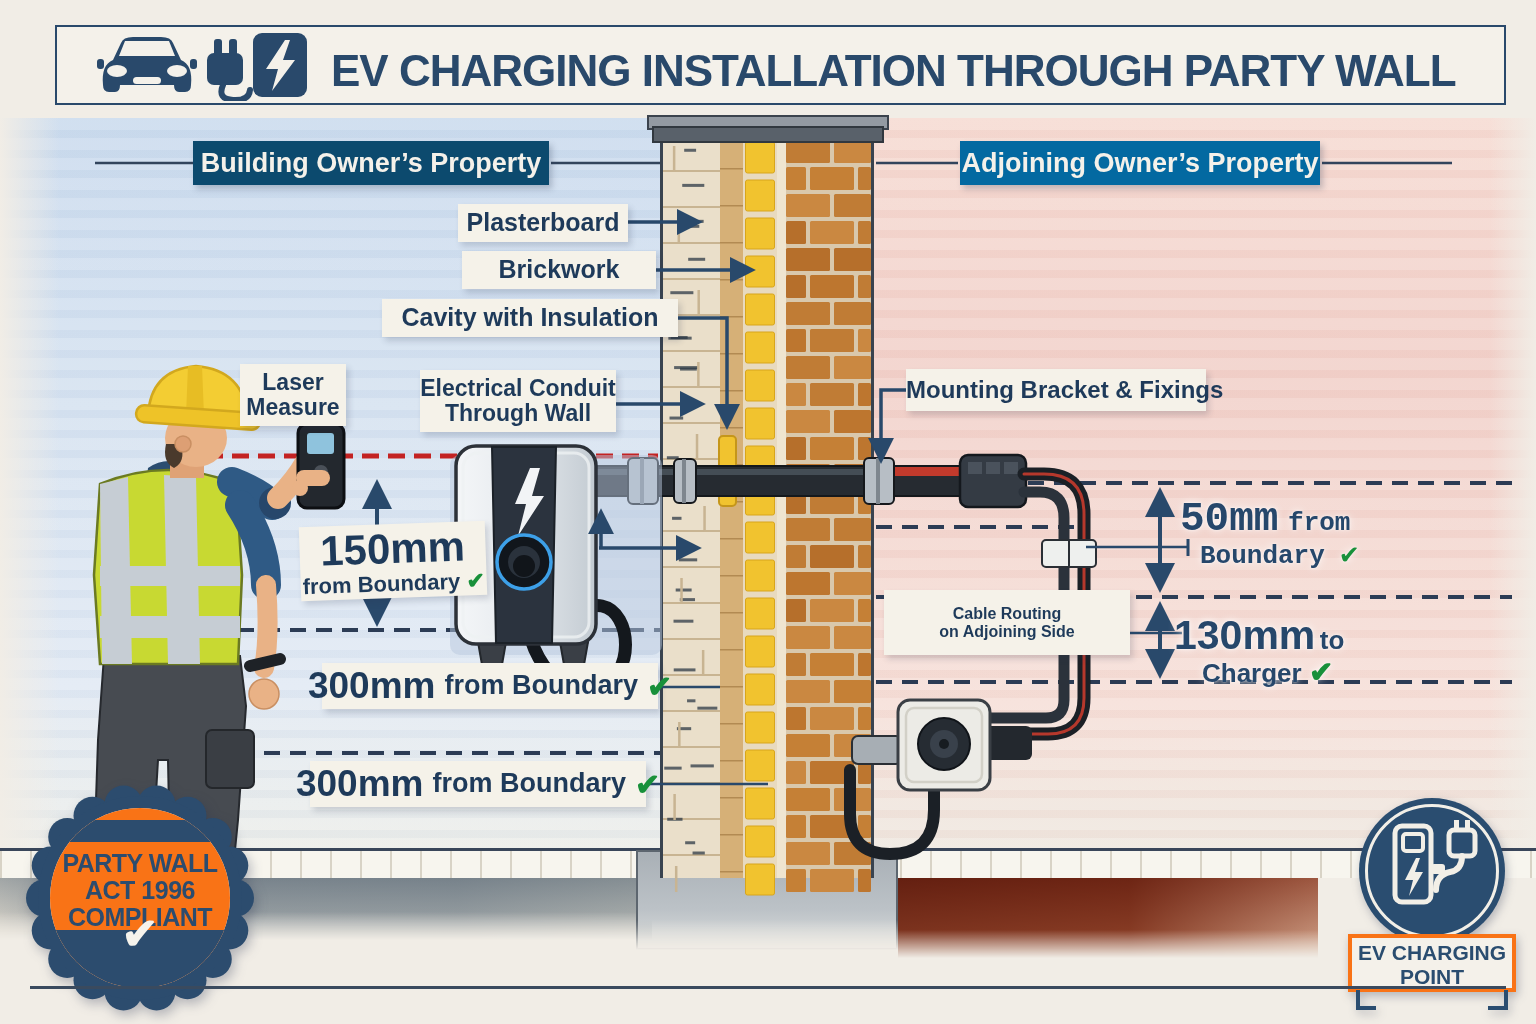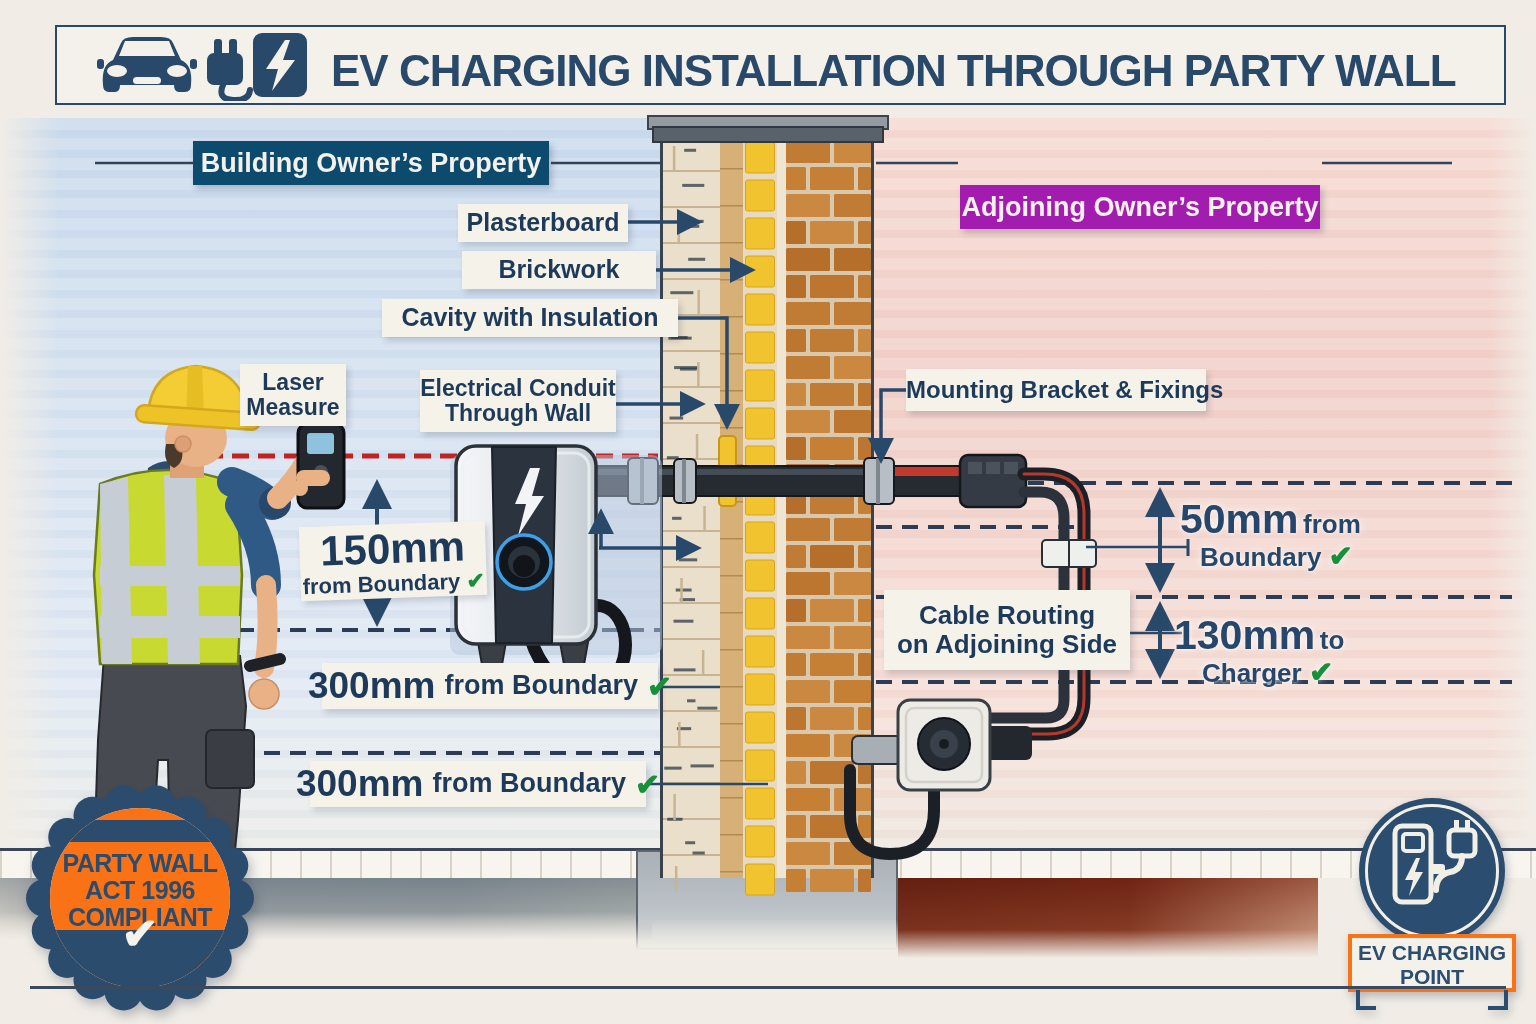--- a/index.html
+++ b/index.html
@@ -36,21 +36,21 @@
   .gravel-right{position:absolute;left:898px;top:878px;width:420px;height:80px;
     background:linear-gradient(90deg,#a35c42 0,#b16b4f 55%,rgba(241,237,230,0) 100%),
     linear-gradient(180deg,#9d5740,#d3a68d);background-blend-mode:multiply;
     -webkit-mask-image:linear-gradient(180deg,#000 65%,transparent);mask-image:linear-gradient(180deg,#000 65%,transparent);}
   .frame-bottom{position:absolute;left:30px;top:986px;width:1476px;height:2.5px;background:#3a4a5e;}
 
   
   .banner{position:absolute;top:141px;height:44px;display:flex;align-items:center;justify-content:center;
     color:#f4f1ea;font-weight:700;font-size:27px;box-shadow:3px 4px 6px rgba(40,50,80,.25);white-space:nowrap;}
   .banner.blue{left:193px;width:356px;background:#0c4a6e;}
-  .banner.red{left:960px;width:360px;background:#a21caf;margin-top:44px;}
+  .banner.red{left:960px;width:360px;background:#0369a1;}
 
   
   .lbl{position:absolute;background:#f5f2e9;color:#1e3a5a;font-weight:700;text-align:center;
     box-shadow:3px 4px 6px rgba(40,50,80,.18);display:flex;flex-direction:column;justify-content:center;
     line-height:1.1;white-space:nowrap;box-sizing:border-box;}
   .meas{position:absolute;color:#26476b;font-weight:700;line-height:1.05;white-space:nowrap;
     text-shadow:0 0 8px rgba(255,255,255,.85),0 0 3px rgba(255,255,255,.7);}
   .check{color:#18903a;font-weight:700;}
 
   
@@ -478,26 +478,26 @@
   </div>
   <div class="lbl" style="left:310px;top:761px;width:336px;height:46px;flex-direction:row;align-items:center;justify-content:center;gap:9px;">
     <span style="font-size:37px;">300mm</span>
     <span style="font-size:27px;">from Boundary</span>
     <span class="check" style="font-size:30px;">✔</span>
   </div>
 
   <div class="lbl" style="left:906px;top:369px;width:300px;height:42px;font-size:24px;">
     <span>Mounting Bracket &amp; Fixings</span>
     </div>
-  <div class="lbl" style="left:884px;top:590px;width:246px;height:80px;font-size:26px;">
+  <div class="lbl" style="left:884px;top:590px;width:246px;height:65px;font-size:16px;">
     <span>Cable Routing</span>
     <span>on Adjoining Side</span>
     </div>
 
-  <div class="meas" style="left:1180px;top:498px;">
+  <div class="meas" style="left:1180px;top:498px;font-family:Liberation Mono, monospace;">
     <div><span style="font-size:41px;">50mm</span>
       <span style="font-size:26px;">from</span></div>
     <div style="font-size:26px;padding-left:20px;"><span>Boundary</span>
       <span class="check" style="font-size:29px;">✔</span></div>
   </div>
   <div class="meas" style="left:1174px;top:614px;">
     <div><span style="font-size:41px;">130mm</span>
       <span style="font-size:26px;">to</span></div>
     <div style="font-size:26px;padding-left:28px;"><span>Charger</span>
       <span class="check" style="font-size:29px;">✔</span></div>

